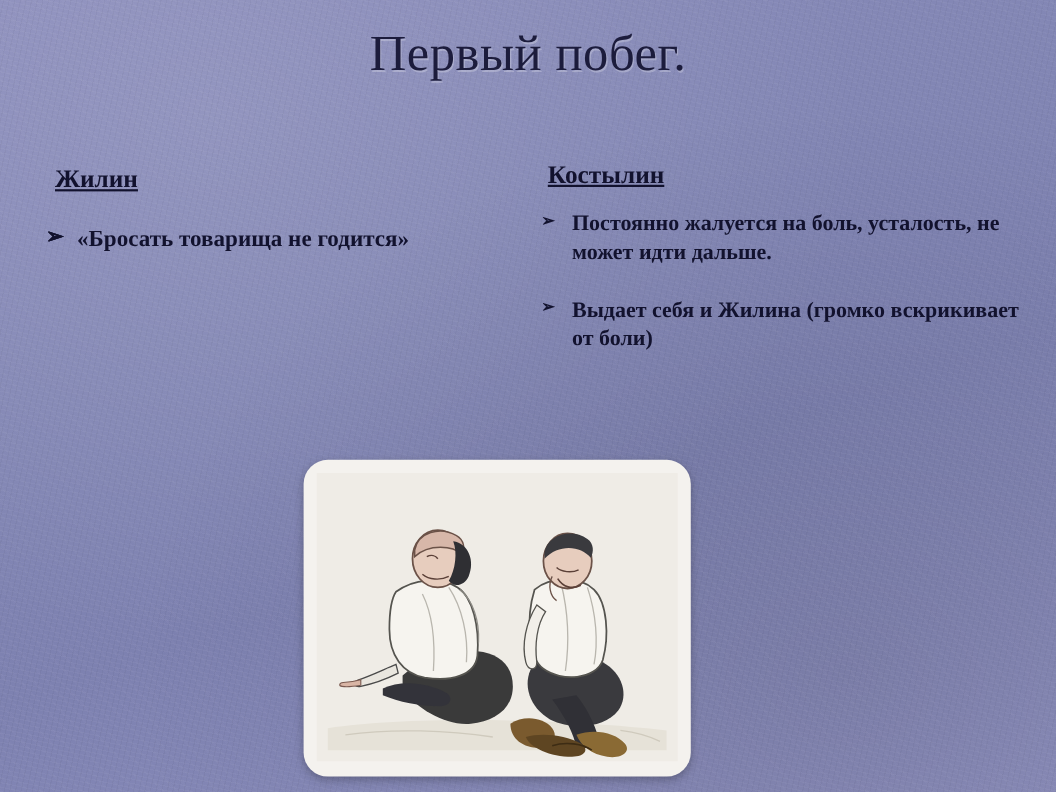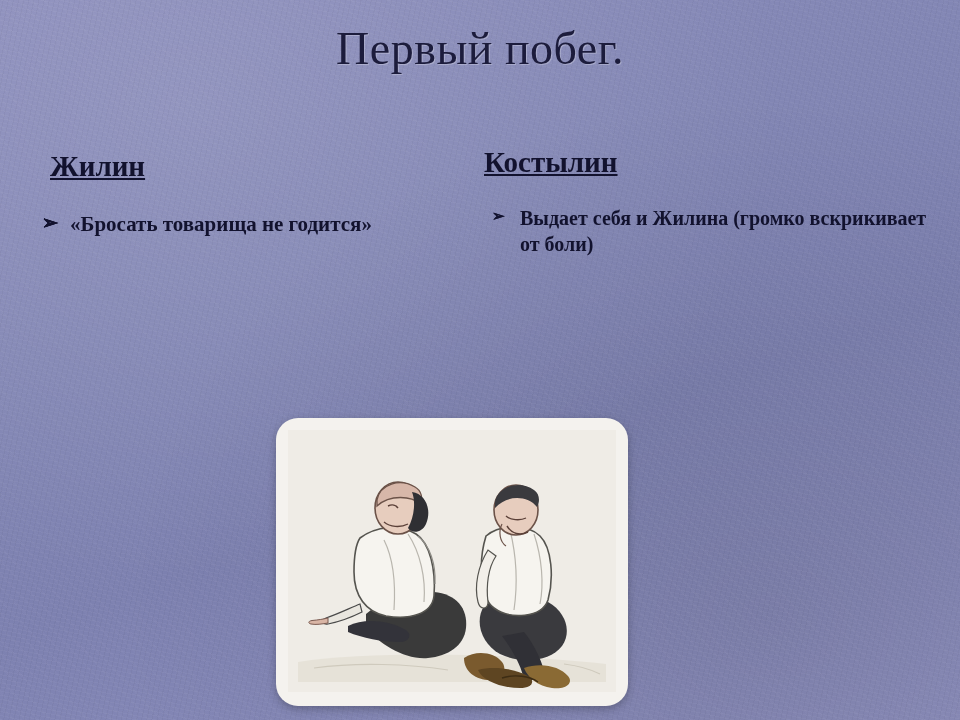--- a/index.html
+++ b/index.html
@@ -53,27 +53,27 @@
     top: 150px;
     width: 420px;
   }
   .col-right {
     left: 478px;
     top: 146px;
     width: 460px;
   }
   .col-heading {
     font-weight: bold;
-    font-size: 29px;
+    font-size: 23px;
     color: #12122e;
     text-decoration: underline;
     margin: 0 0 18px 0;
   }
   .col-left .col-heading { margin-left: 8px; }
-  .col-right .col-heading { margin-left: 6px; }
+  .col-right .col-heading { margin-left: 20px; }
   ul.bullets {
     list-style: none;
     margin: 0;
     padding: 0;
   }
   ul.bullets li {
     position: relative;
     font-weight: bold;
     color: #12122e;
     margin: 0 0 26px 0;
@@ -142,20 +142,21 @@
         <span>«Бросать товарища не годится»</span>
       </li>
     </ul>
   </div>
 
   <div class="col col-right">
     <div class="col-heading">Костылин</div>
     <ul class="bullets">
       <li>
         <span class="bullet-mark">➢</span>
+        <span>Постоянно жалуется на боль, усталость, не может идти дальше.</span>
       </li>
       <li>
         <span class="bullet-mark">➢</span>
         <span>Выдает себя и Жилина (громко вскрикивает от боли)</span>
       </li>
     </ul>
   </div>
 
   <div class="picture-frame">
     <div class="picture-inner">

